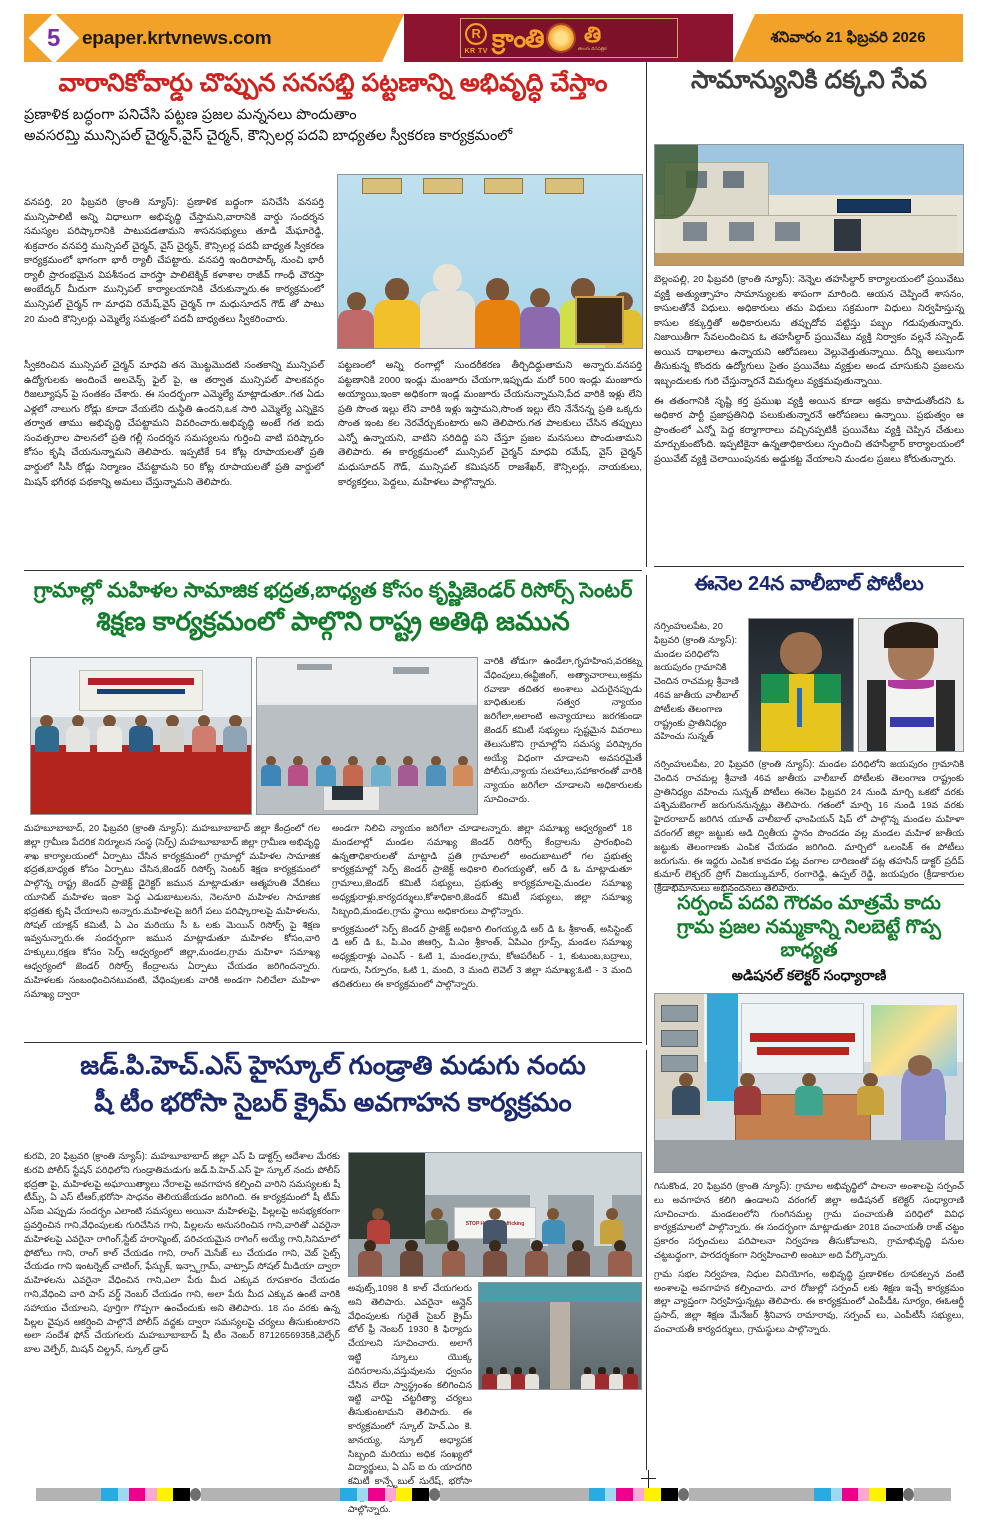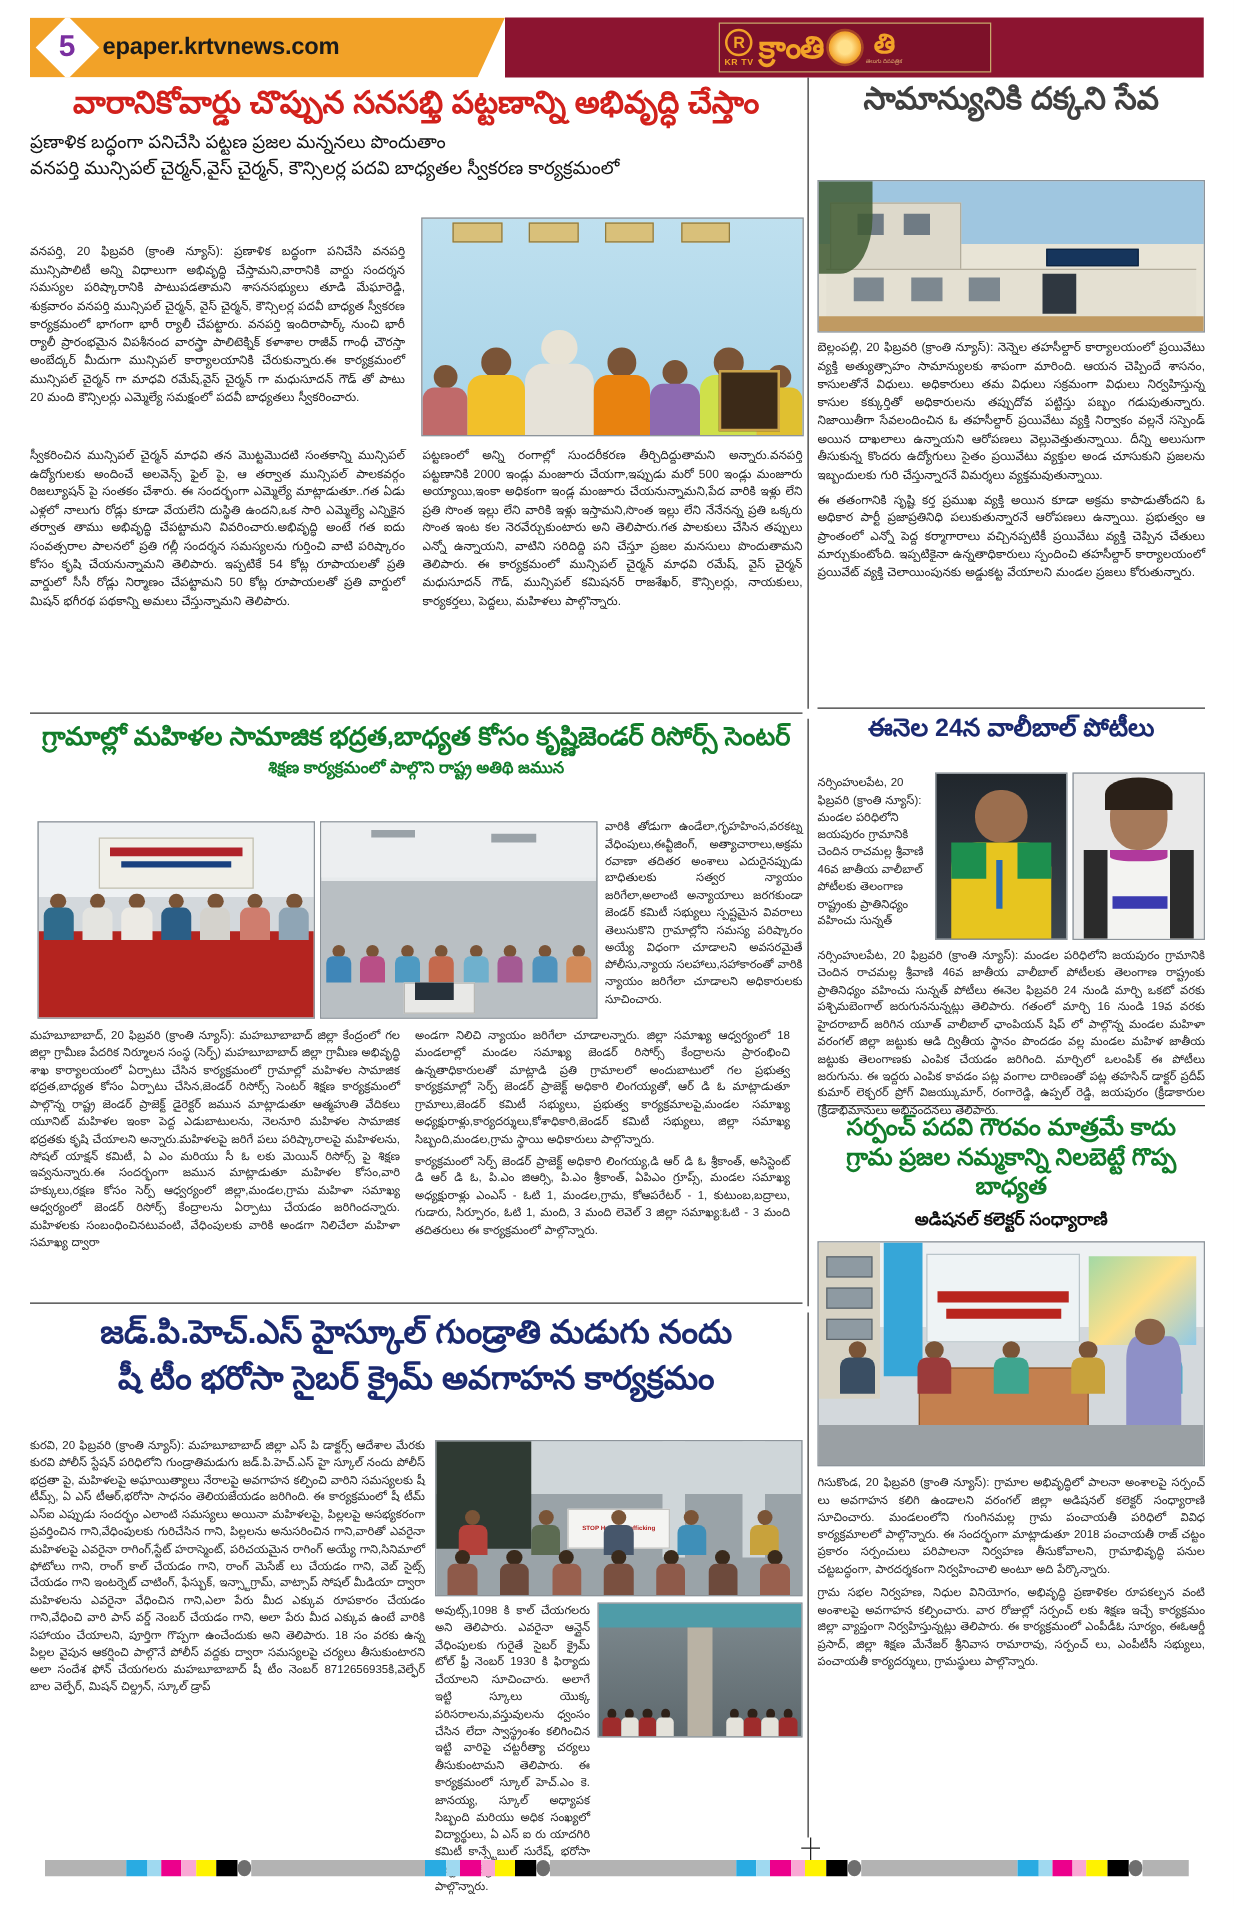--- a/index.html
+++ b/index.html
@@ -172,30 +172,33 @@
           <div class="logo-krtv-txt">KR TV</div>
         </div>
         <div class="logo-tel">క్రాంతి</div>
         <div class="logo-sun"></div>
         <div style="display:flex;flex-direction:column;align-items:center;">
           <div class="logo-tel" style="font-size:22px">తి</div>
           <div class="logo-sub">తెలుగు దినపత్రిక</div>
         </div>
       </div>
     </div>
+    <div class="mh-right">
+      <div class="mh-date">శనివారం   21 ఫిబ్రవరి 2026</div>
+    </div>
   </div>
 
   <div style="position:absolute;left:646px;top:62px;width:1px;height:505px;background:#333"></div>
   <div style="position:absolute;left:646px;top:575px;width:1px;height:470px;background:#333"></div>
   <div style="position:absolute;left:646px;top:1050px;width:1px;height:420px;background:#333"></div>
 
   <div style="position:absolute;left:24px;top:66px;width:618px;">
     <div class="hl hl-red" style="font-size:25px;padding:2px 0 6px">వారానికోవార్డు చొప్పున సనసభ్తి పట్టణాన్ని అభివృద్ధి చేస్తాం</div>
     <div class="subhead">ప్రణాళిక బద్ధంగా పనిచేసి పట్టణ ప్రజల మన్ననలు పొందుతాం</div>
-    <div class="subhead">వనపర్తి మున్సిపల్ చైర్మన్,వైస్ చైర్మన్, కౌన్సిలర్ల పదవి బాధ్యతల స్వీకరణ కార్యక్రమంలో</div>
+    <div class="subhead">అవసరమ్తి మున్సిపల్ చైర్మన్,వైస్ చైర్మన్, కౌన్సిలర్ల పదవి బాధ్యతల స్వీకరణ కార్యక్రమంలో</div>
   </div>
 
   <div class="photo" style="position:absolute;left:337px;top:174px;width:306px;height:175px">
     <div class="ph-wall"></div>
     <i style="left:8%;top:2%;width:13%;height:9%;background:#d9c07a;border:1px solid #8e7b42"></i>
     <i style="left:28%;top:2%;width:13%;height:9%;background:#d9c07a;border:1px solid #8e7b42"></i>
     <i style="left:48%;top:2%;width:13%;height:9%;background:#d9c07a;border:1px solid #8e7b42"></i>
     <i style="left:68%;top:2%;width:13%;height:9%;background:#d9c07a;border:1px solid #8e7b42"></i>
     <div class="fig-row" style="height:80%">
       <div class="fig">
@@ -262,21 +265,21 @@
   <div style="position:absolute;left:654px;top:272px;width:310px;height:290px">
     <div class="body-txt">బెల్లంపల్లి, 20 ఫిబ్రవరి (క్రాంతి న్యూస్): నెన్నెల తహసీల్దార్ కార్యాలయంలో ప్రయివేటు వ్యక్తి అత్యుత్సాహం సామాన్యులకు శాపంగా మారింది. ఆయన చెప్పిందే శాసనం, కాసులతోనే విధులు. అధికారులు తమ విధులు సక్రమంగా విధులు నిర్వహిస్తున్న కాసుల కక్కుర్తితో అధికారులను తప్పుదోవ పట్టిస్తు పబ్బం గడుపుతున్నారు. నిజాయితీగా సేవలందించిన ఓ తహసీల్దార్ ప్రయివేటు వ్యక్తి నిర్వాకం వల్లనే సస్పెండ్ అయిన దాఖలాలు ఉన్నాయని ఆరోపణలు వెల్లువెత్తుతున్నాయి. దీన్ని అలుసుగా తీసుకున్న కొందరు ఉద్యోగులు సైతం ప్రయివేటు వ్యక్తుల అండ చూసుకుని ప్రజలను ఇబ్బందులకు గురి చేస్తున్నారనే విమర్శలు వ్యక్తమవుతున్నాయి.</div>
     <div class="body-txt" style="margin-top:5px">ఈ తతంగానికి సృష్టి కర్త ప్రముఖ వ్యక్తి అయిన కూడా అక్రమ కాపాడుతోందని ఓ అధికార పార్టీ ప్రజాప్రతినిధి పలుకుతున్నారనే ఆరోపణలు ఉన్నాయి. ప్రభుత్వం ఆ ప్రాంతంలో ఎన్నో పెద్ద కర్మాగారాలు వచ్చినప్పటికీ ప్రయివేటు వ్యక్తి చెప్పిన చేతులు మార్చుకుంటోంది. ఇప్పటికైనా ఉన్నతాధికారులు స్పందించి తహసీల్దార్ కార్యాలయంలో ప్రయివేట్ వ్యక్తి చెలాయింపునకు అడ్డుకట్ట వేయాలని మండల ప్రజలు కోరుతున్నారు.</div>
   </div>
 
   <div style="position:absolute;left:24px;top:570px;width:618px;height:1px;background:#333"></div>
   <div style="position:absolute;left:654px;top:566px;width:310px;height:1px;background:#333"></div>
 
   <div style="position:absolute;left:24px;top:578px;width:618px">
     <div class="hl hl-green" style="font-size:20.5px">గ్రామాల్లో మహిళల సామాజిక భద్రత,బాధ్యత కోసం కృష్ణిజెండర్ రిసోర్స్ సెంటర్</div>
-    <div class="hl hl-green" style="font-size:13px;padding-top:4px">శిక్షణ కార్యక్రమంలో పాల్గొని రాష్ట్ర అతిథి జమున</div>
+    <div class="hl hl-green" style="font-size:26px;padding-top:4px">శిక్షణ కార్యక్రమంలో పాల్గొని రాష్ట్ర అతిథి జమున</div>
   </div>
 
   <div class="photo" style="position:absolute;left:30px;top:657px;width:222px;height:158px">
     <div class="ph-hall"></div>
     <i style="left:22%;top:8%;width:56%;height:26%;background:#f0efe8;border:1px solid #c1beb0"></i>
     <i style="left:26%;top:13%;width:48%;height:4%;background:#b0232a"></i>
     <i style="left:30%;top:20%;width:40%;height:3%;background:#19407e"></i>
     <i style="left:0;top:56%;width:100%;height:44%;background:#b4241f"></i>
     <div class="fig-row" style="height:50%;bottom:40%">
       <div class="fig" style="width:11%">

